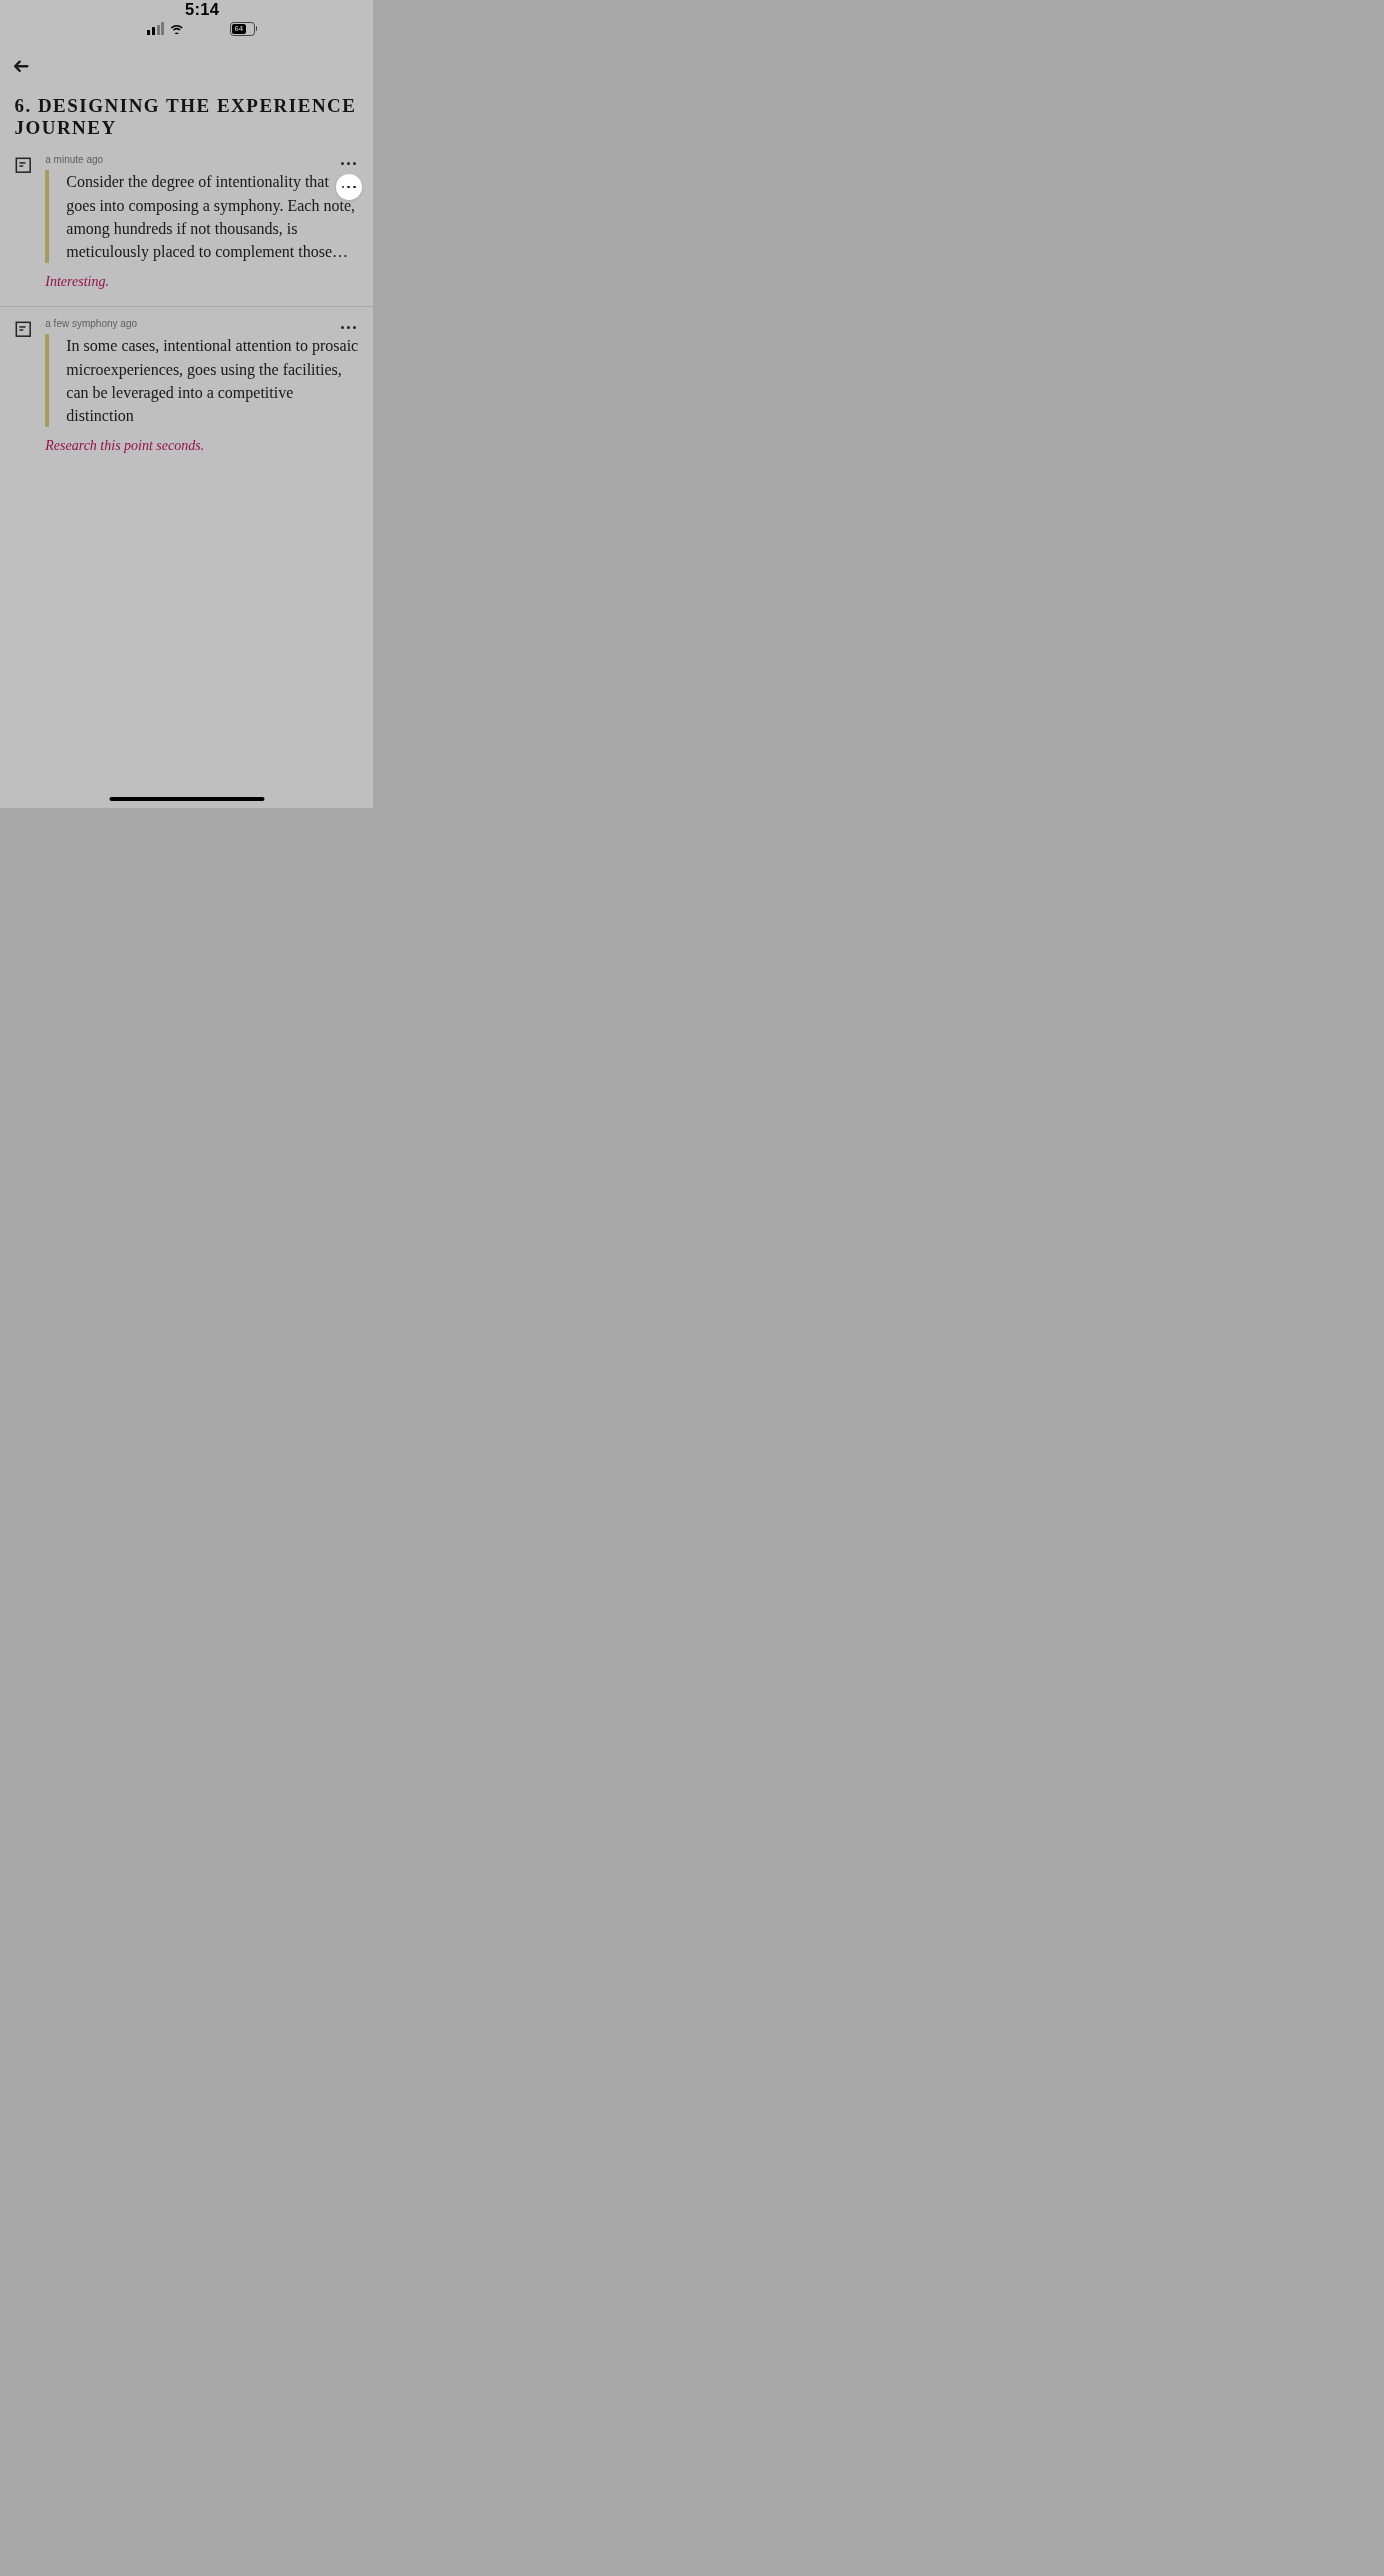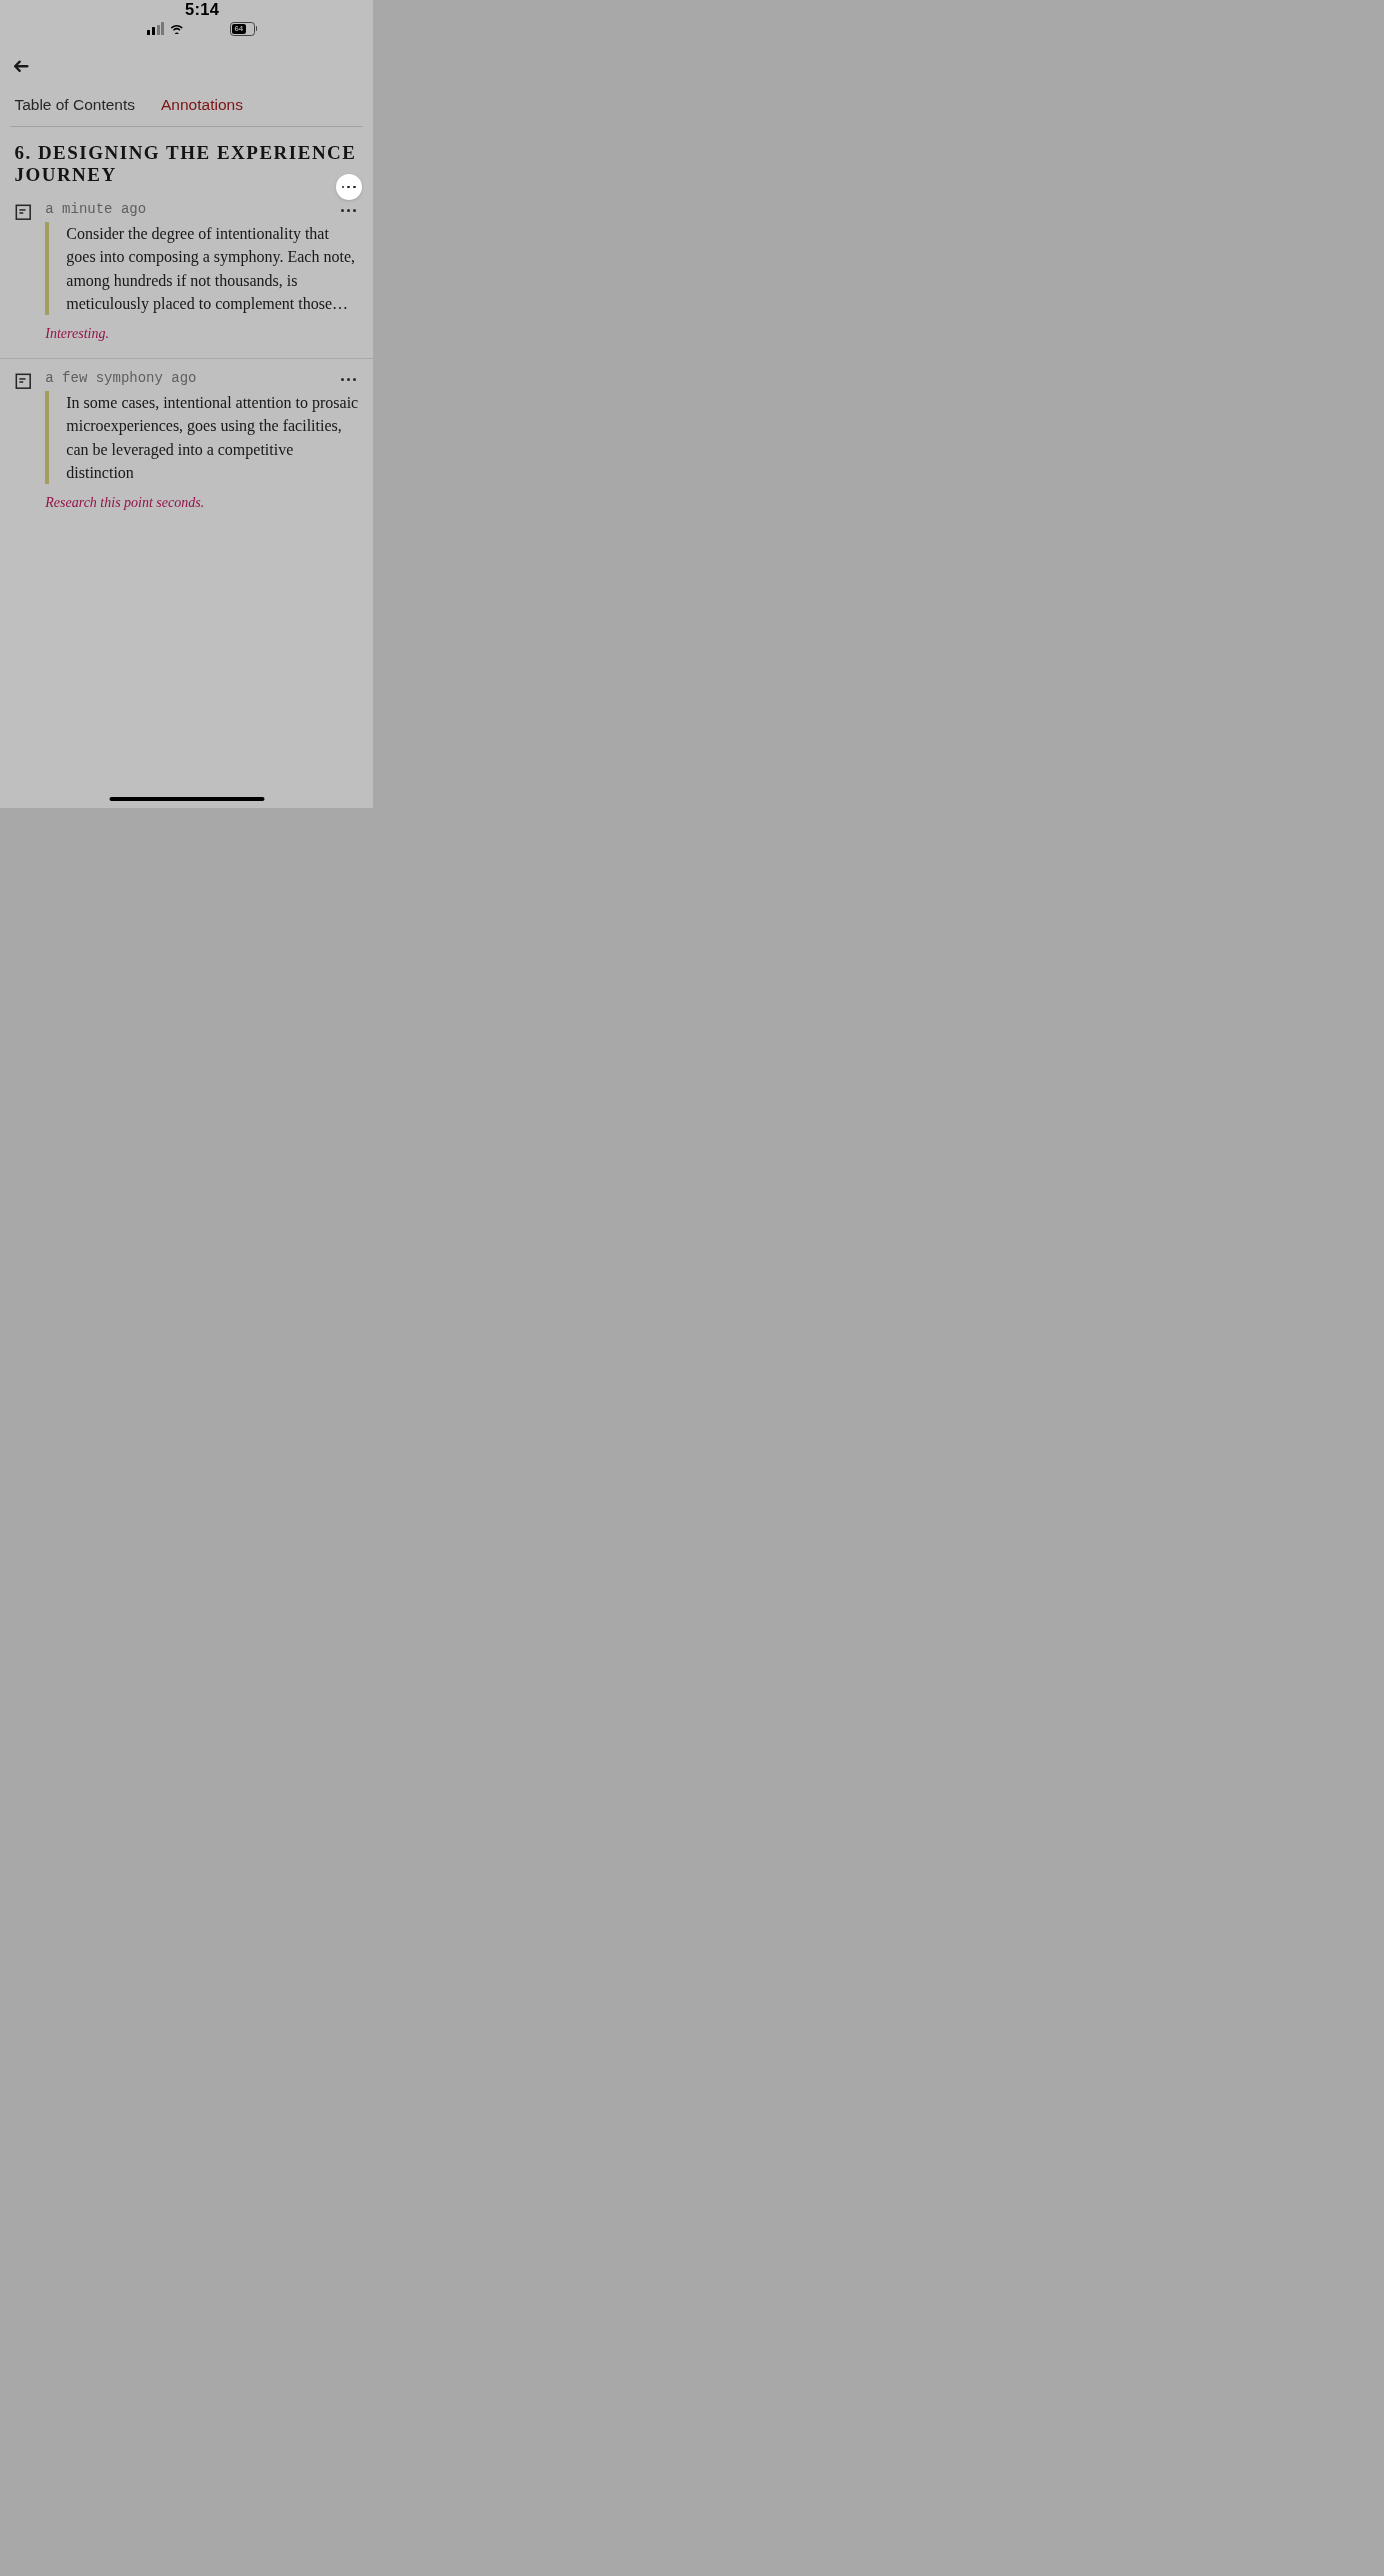--- a/index.html
+++ b/index.html
@@ -150,24 +150,23 @@
       flex: 0 0 auto;
       width: 18.5px;
       height: 18.5px;
       margin-top: 2.1px;
     }
     .ann-icon svg { width: 18.5px; height: 18.5px; }
 
     .ann-body { flex: 1; min-width: 0; }
 
     .ann-time {
-      font-size: 14px;
+      font-size: 10px;
       color: #7a7a7a;
       margin-bottom: 5.2px;
-      font-family: Liberation Mono, monospace;
     }
 
     .ann-quote {
       border-left: 4.1px solid #d4c97a;
       padding-left: 17px;
       font-size: 16px;
       line-height: 1.45;
       color: #222;
       font-family: Georgia, "Times New Roman", serif;
       margin-bottom: 11.3px;
@@ -260,24 +259,20 @@
     </div>
   </div>
 
   <div class="header">
     <div class="back-btn">
       <svg viewBox="0 0 24 24">
           <path d="M20 12H4M10 6l-6 6 6 6"></path>
         </svg>
     </div>
 
-    <div class="tabs">
-      <div class="tab">Table of Contents</div>
-      <div class="tab active">Annotations</div>
-    </div>
   </div>
 
   <div class="section-title">6. Designing the Experience Journey</div>
 
   <div class="annotations-list">
 
     <div class="annotation">
       <div class="ann-icon">
         <svg viewBox="0 0 24 24">
             <rect x="3" y="3" width="18" height="18" fill="none" stroke="#333" stroke-width="2"></rect>

